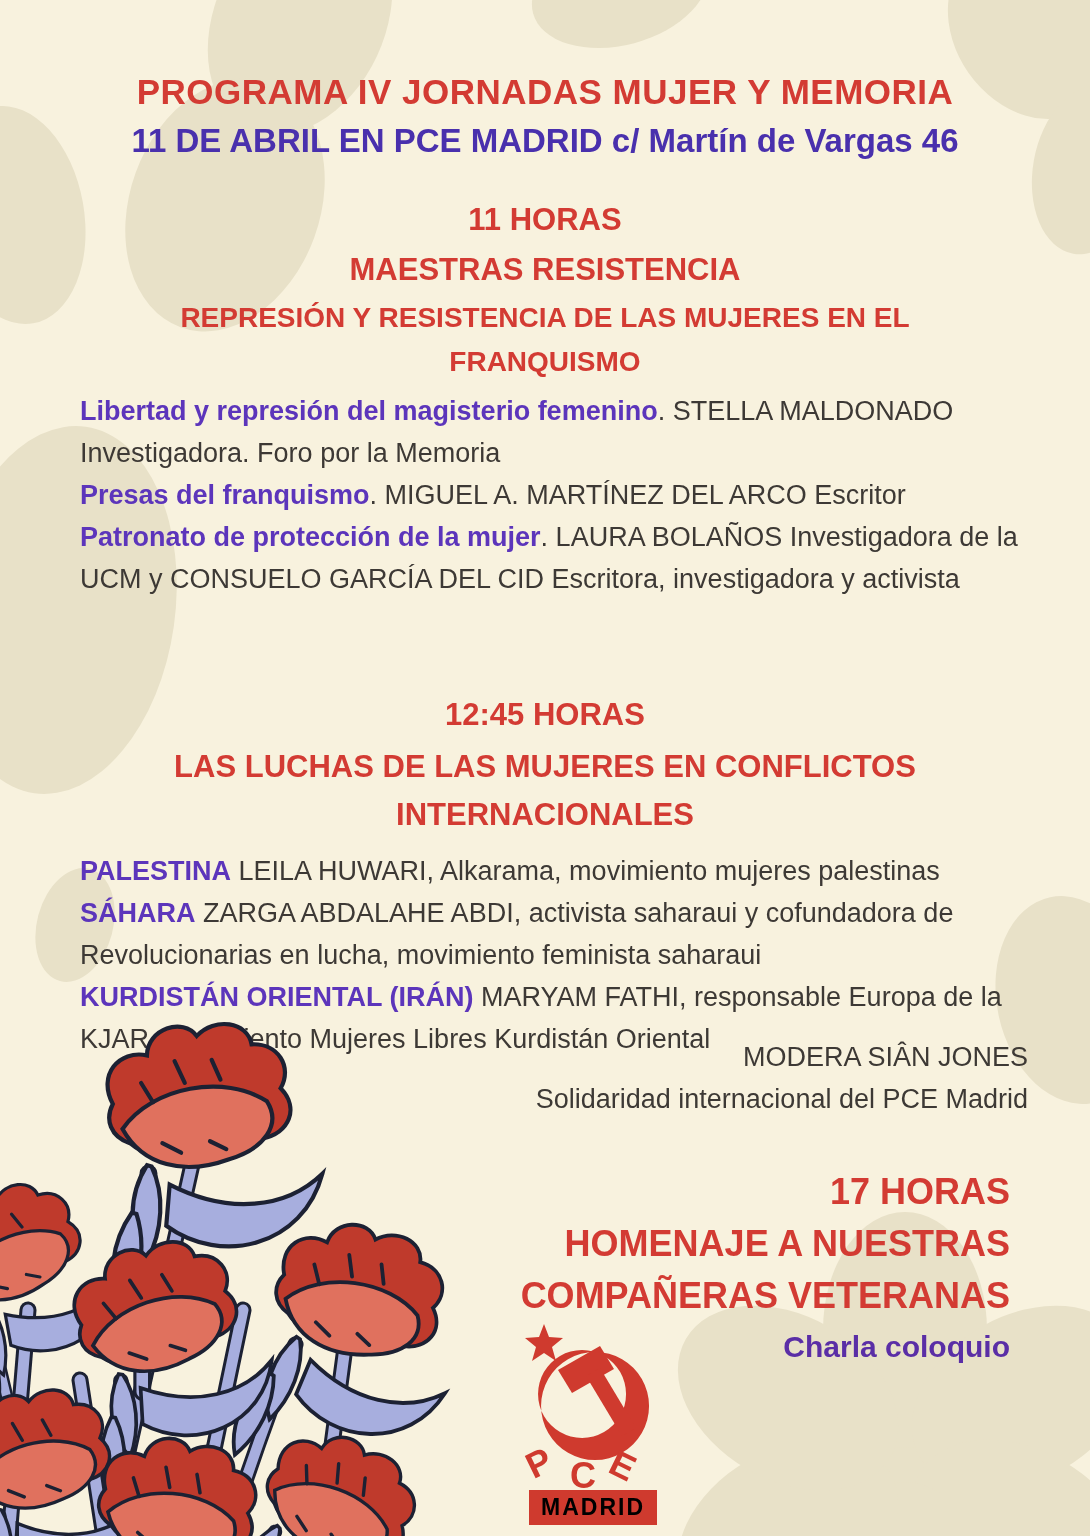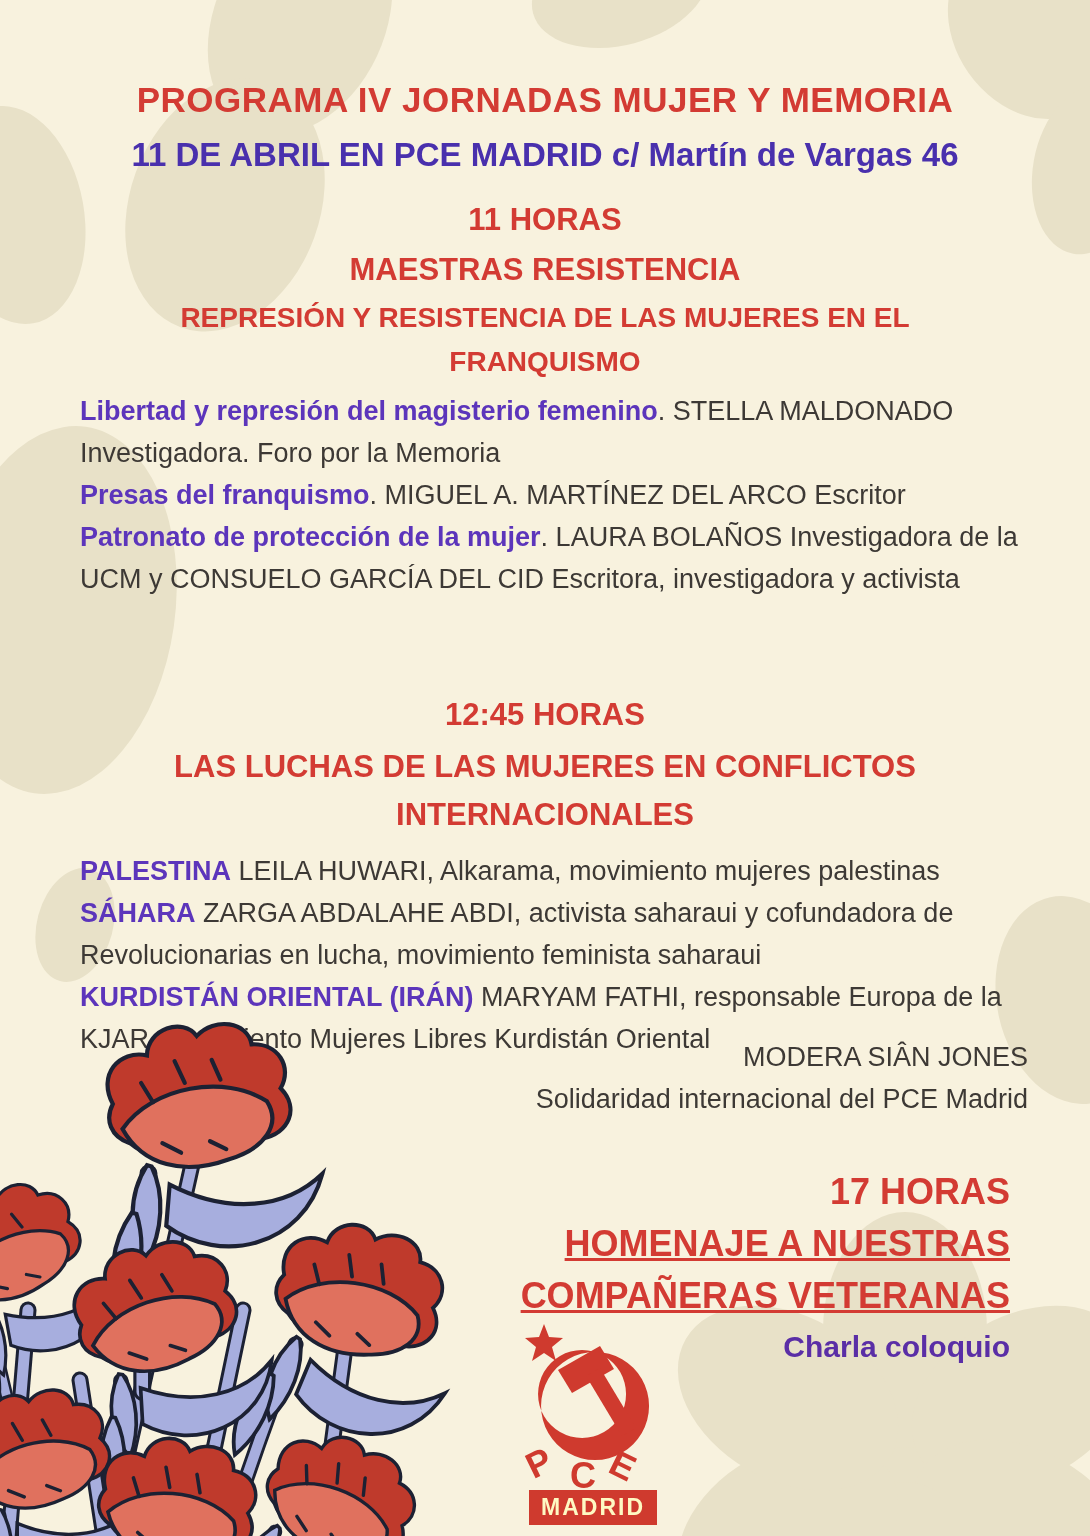--- a/index.html
+++ b/index.html
@@ -15,41 +15,41 @@
   .content{position:absolute;left:0;top:0;width:100%;height:100%;z-index:2;}
   .flowers{z-index:3;}
 
   .center{text-align:center;width:100%;}
   .block{position:absolute;}
 
   .red{color:#d33b33;}
   .purple-head{color:#4930ad;}
   .purple-lead{color:#5c35bb;font-weight:bold;}
 
-  .title{font-size:35px;font-weight:bold;letter-spacing:.5px;margin:16px;}
+  .title{font-size:35px;font-weight:bold;letter-spacing:.5px;margin:8px;}
   .subtitle{font-size:33px;font-weight:bold;margin:10px 0 0 0;}
 
   .time{font-size:31px;font-weight:bold;}
   .stitle{font-size:31px;font-weight:bold;margin-top:14px;}
   .ssubtitle{font-size:28px;font-weight:bold;line-height:44px;max-width:830px;margin:8px auto 0 auto;}
   .s2title{font-size:31px;font-weight:bold;line-height:48px;max-width:860px;margin:10px auto 0 auto;}
 
   .body-text{font-size:27px;line-height:42px;color:#3d3935;width:940px;}
   .body-text p{margin:0;}
 
   .moderator{font-size:27px;line-height:42px;color:#3d3935;text-align:right;width:600px;}
 
   .session3{text-align:right;width:560px;}
   .session3 .time3{font-size:36px;font-weight:bold;line-height:52px;}
-  .session3 .title3{font-size:36px;font-weight:bold;line-height:52px;max-width:500px;display:inline-block;text-decoration:underline;}
+  .session3 .title3{font-size:36px;font-weight:bold;line-height:52px;max-width:500px;display:inline-block;}
   .session3 .note{font-size:30px;font-weight:bold;color:#5a2ea6;margin-top:8px;}
 
   .badge{
     position:absolute;left:529px;top:1490px;
-    background:#cf3a2e;color:#fef9c3;
+    background:#cf3a2e;color:#000000;
     font-size:23px;font-weight:bold;letter-spacing:2px;
     padding:4px 12px;z-index:3;
   }
 </style>
 </head>
 <body>
 
 <div class="poster">
 
   <svg class="layer bg-decor" width="1090" height="1536" viewBox="0 0 1090 1536">

